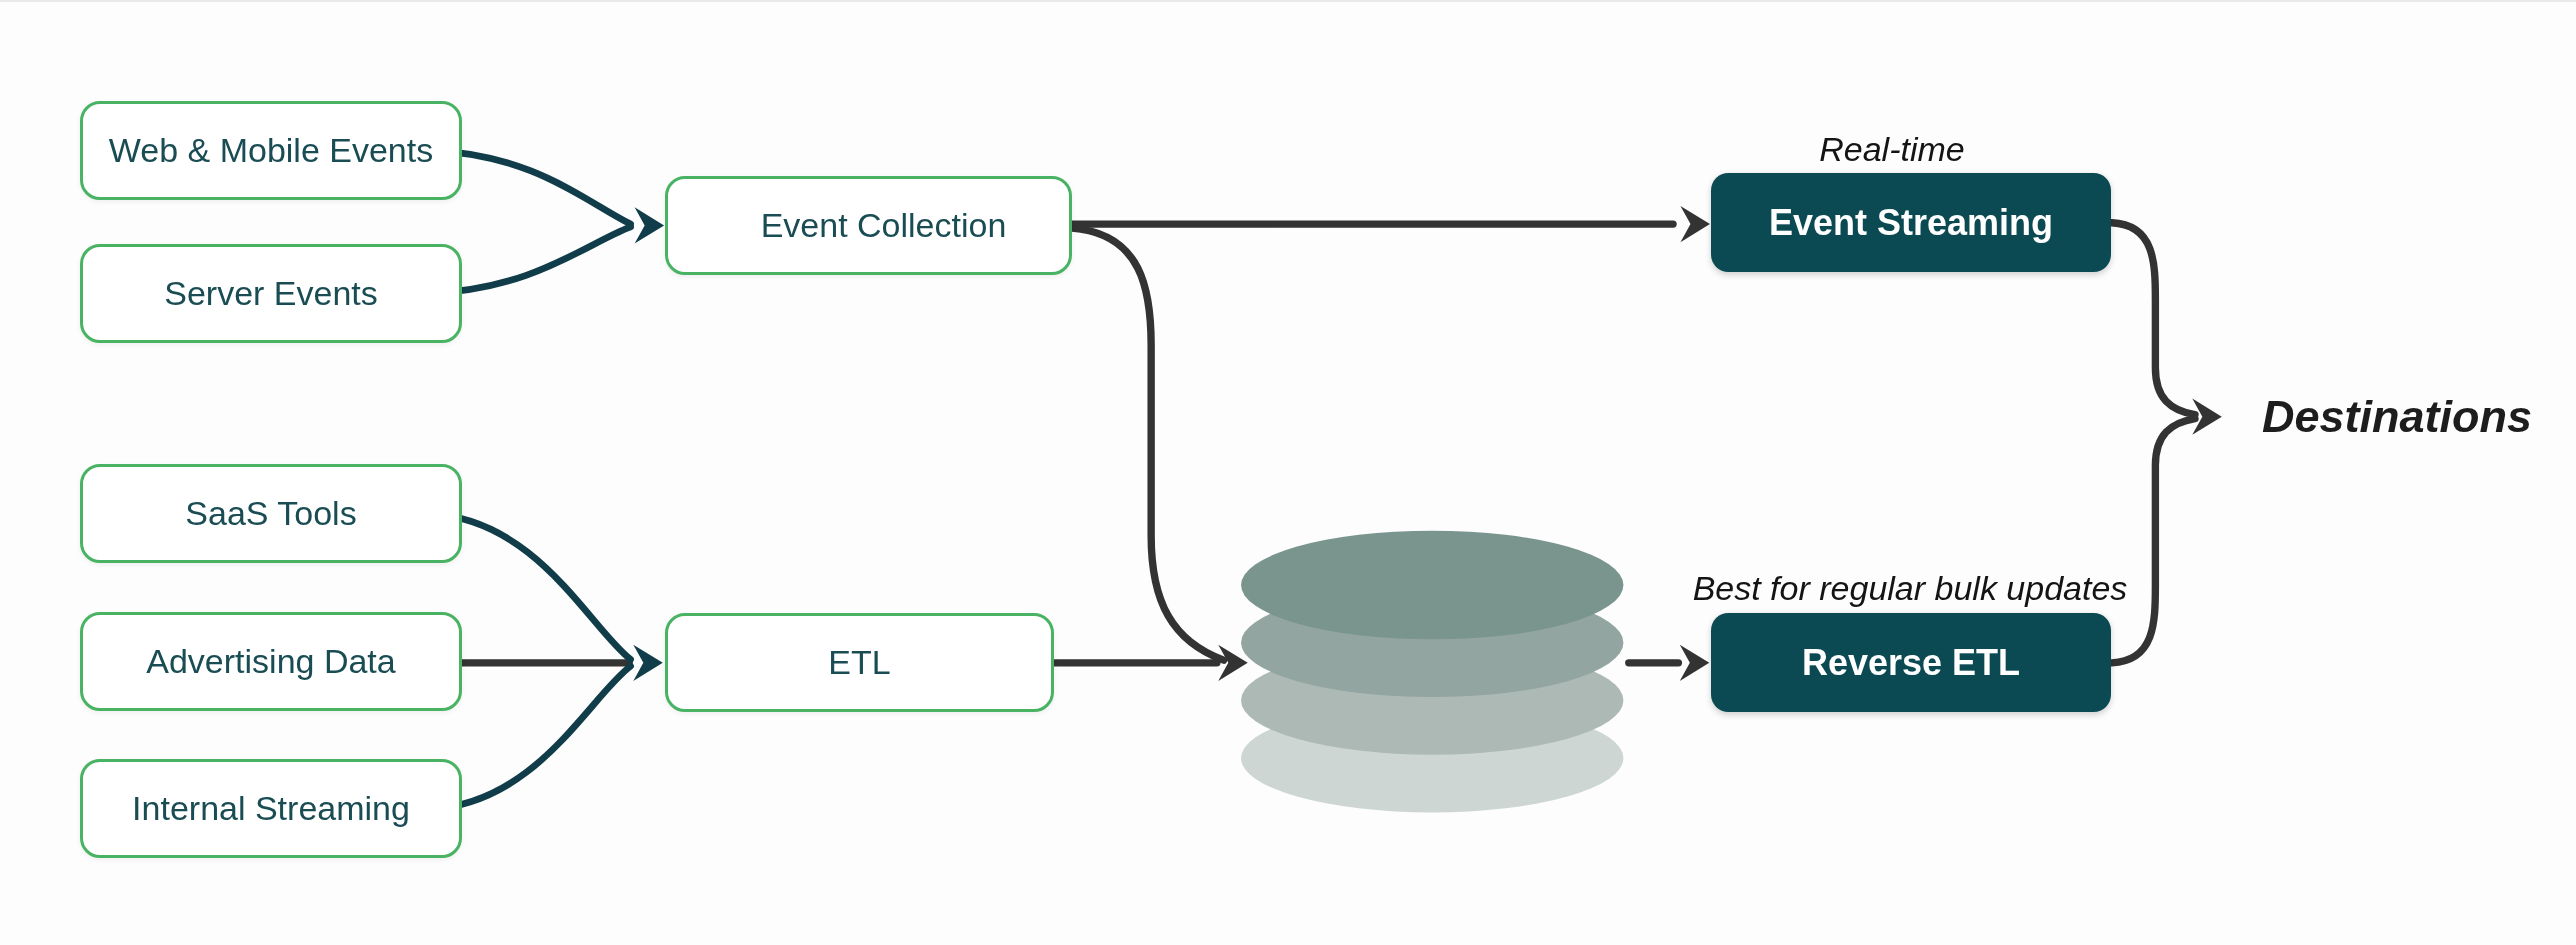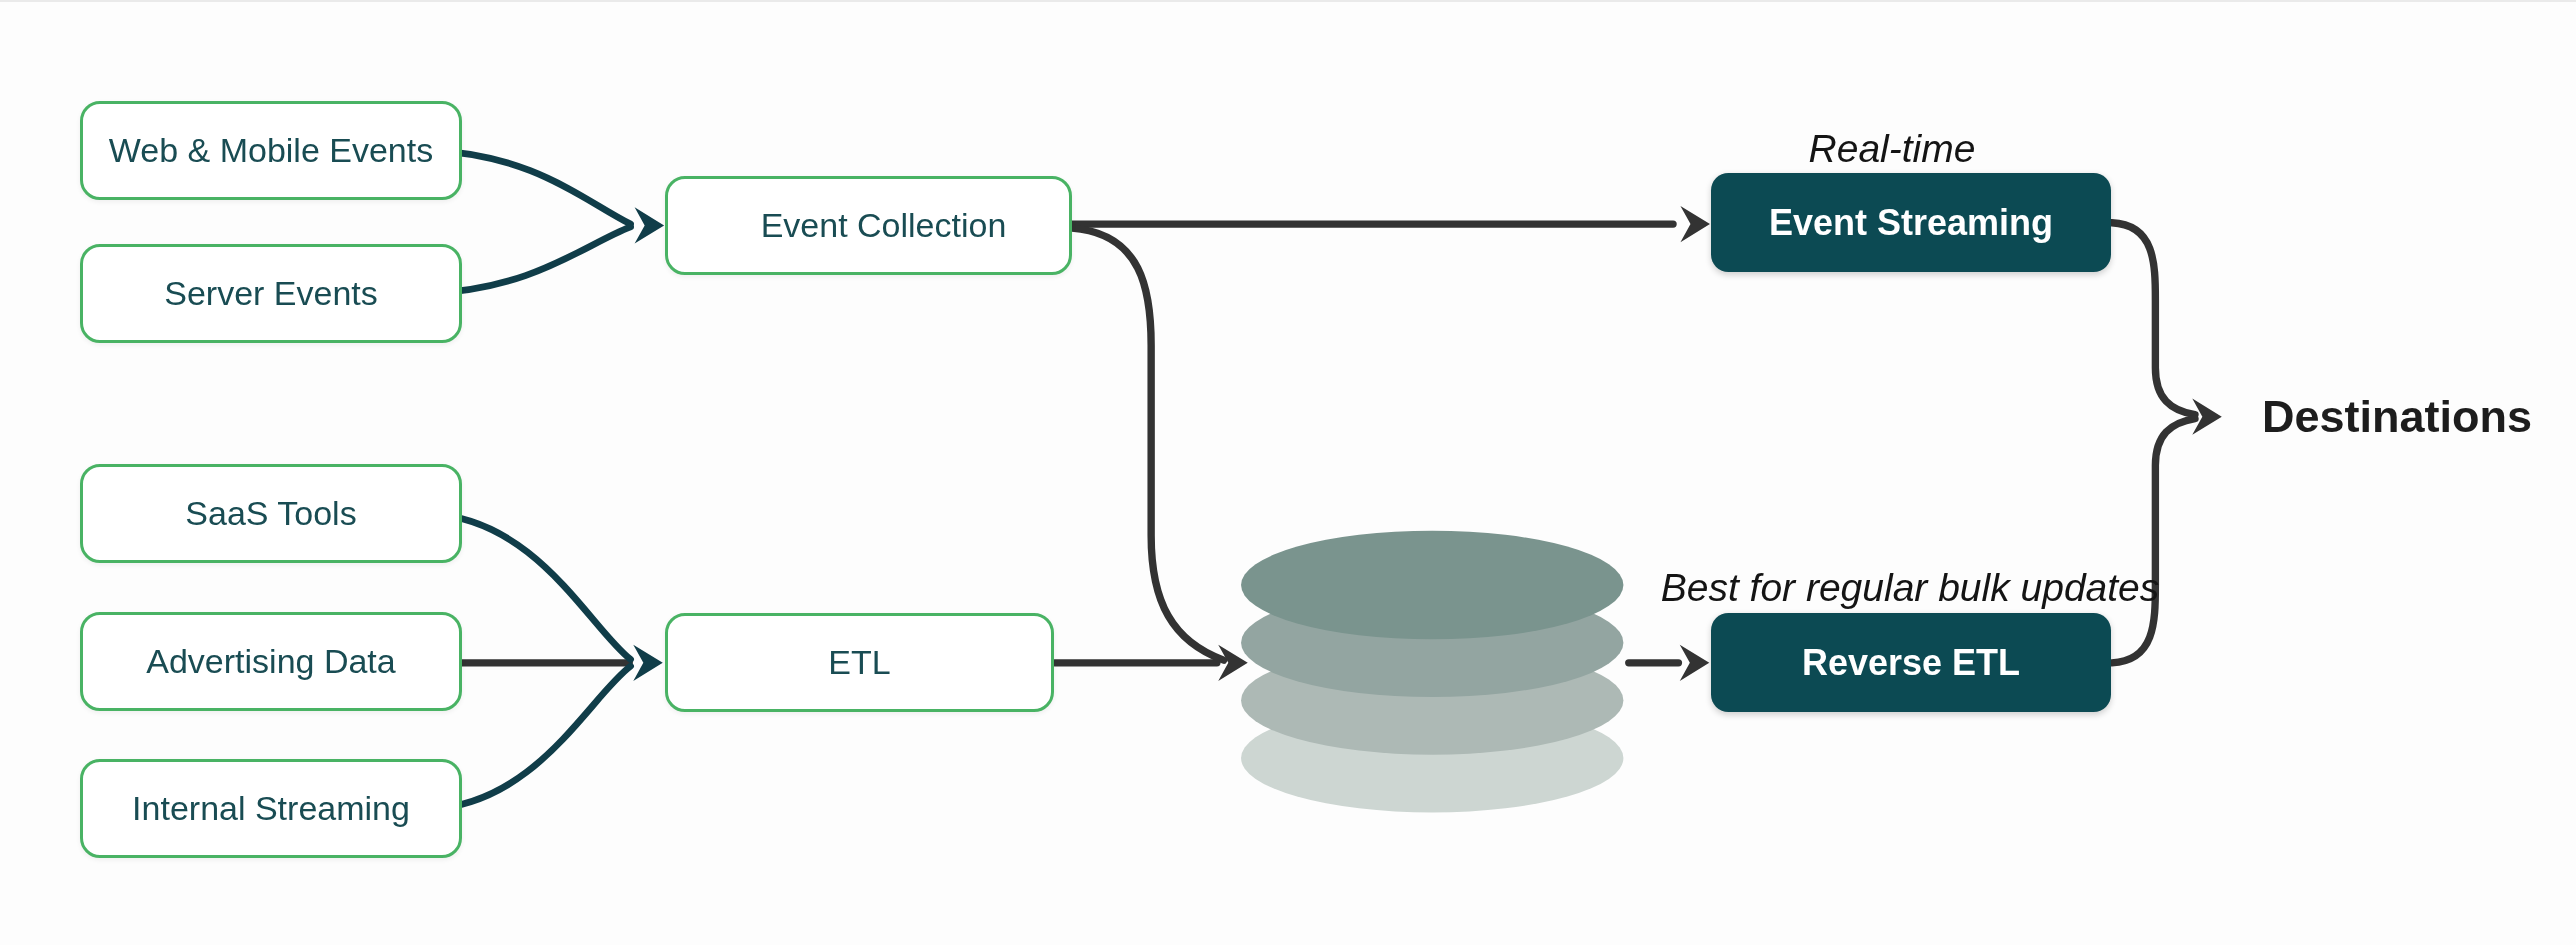--- a/index.html
+++ b/index.html
@@ -52,33 +52,34 @@
     color:var(--filled-node-text);
     font-size:36px;
     font-weight:bold;
     border-radius:17.4px;
     box-shadow:0 2.7px 6.7px rgba(0,0,0,0.18);
   }
   .annotation{
     position:absolute;
     width:550px;
     text-align:center;
-    font-size:39px;
+    font-size:34px;
     font-style:italic;
     color:var(--annotation-text);
     white-space:nowrap;
     line-height:40px;
   }
   .destinations{
     position:absolute;
     left:2262px;top:388px;
     height:58px;line-height:58px;
     font-size:45px;font-weight:bold;
     color:var(--destinations-text);
     white-space:nowrap;
+    font-style:italic;
   }
   
   .src{left:48px;width:382px;height:99px;margin-left:32px;}
   .n-web{top:101px;} .n-server{top:244px;text-align:right;}
   .n-saas{top:464px;} .n-adv{top:612px;} .n-int{top:759px;}
   
   .n-ec{left:665px;top:176px;width:407px;height:99px;padding-left:30px;}
   .n-etl{left:665px;top:613px;width:389px;height:99px;}
   
   .n-es{left:1711px;top:173px;width:400px;height:99px;}

